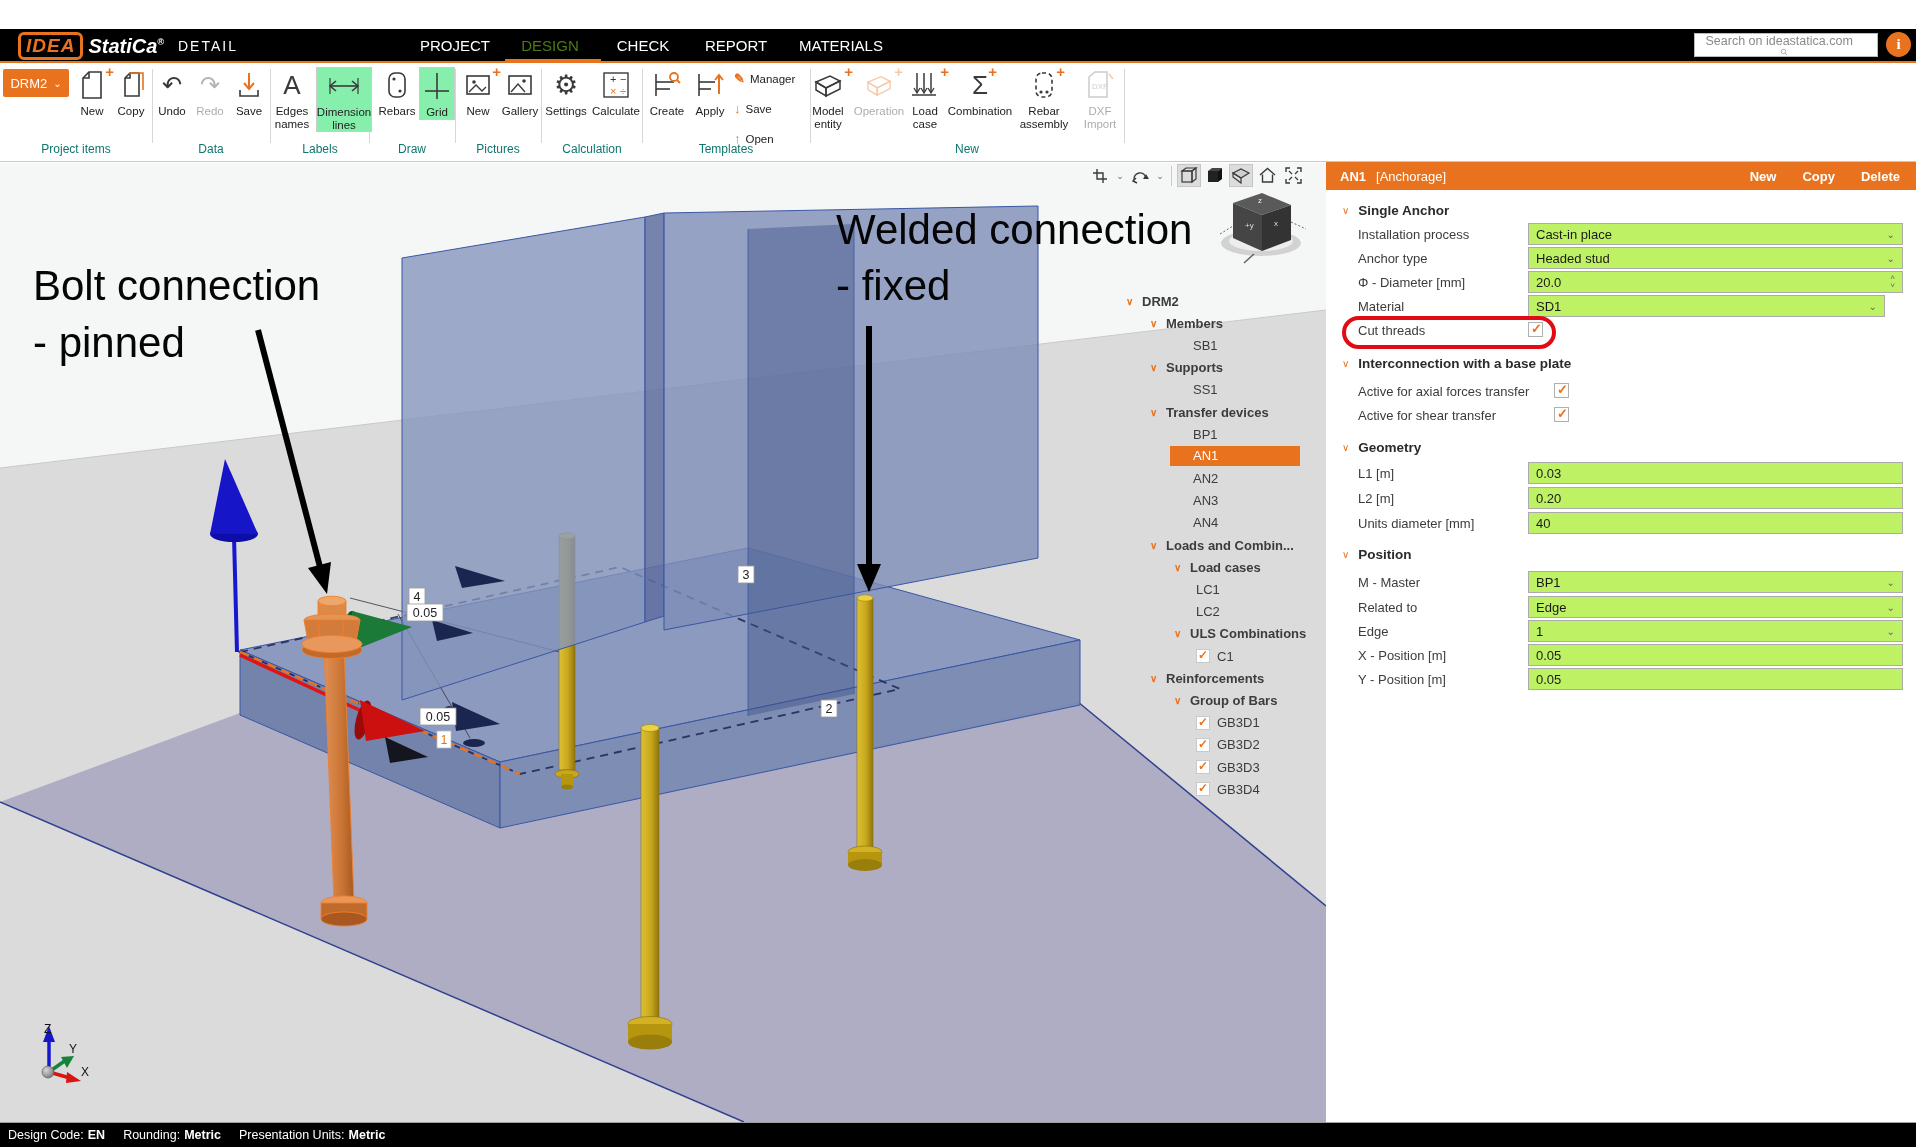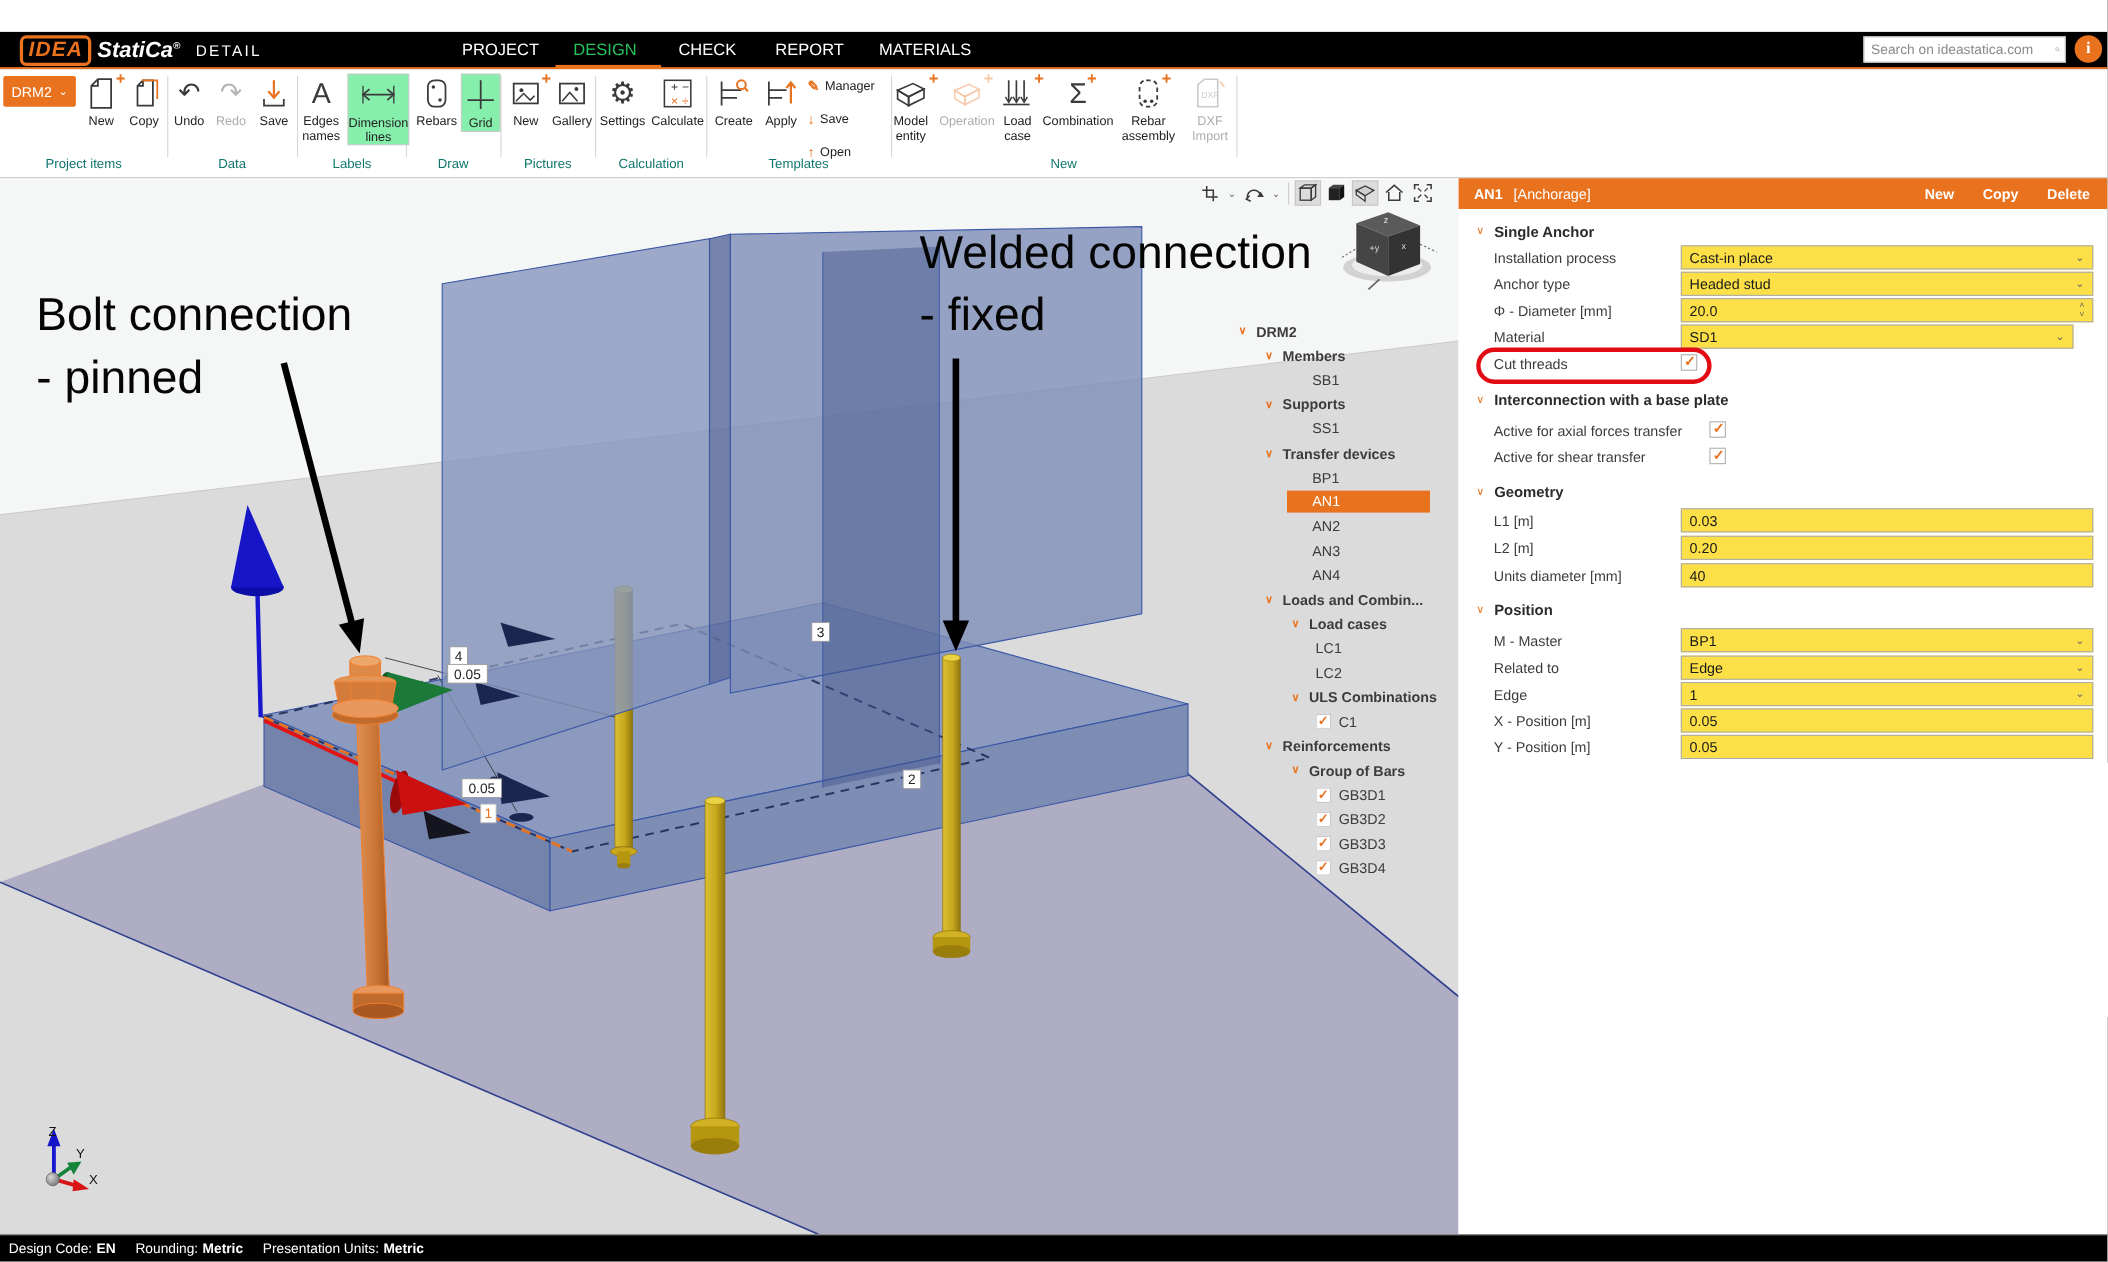--- a/index.html
+++ b/index.html
@@ -13,23 +13,23 @@
   #btn-min{left:1776px;} #btn-max{left:1822px;} #btn-close{left:1868px;}
 
   
   #menubar{position:absolute;left:0;top:29px;width:1916px;height:34px;background:#000;border-bottom:2px solid #E8721E;}
   #logo{position:absolute;left:18px;top:2px;height:30px;display:flex;align-items:center;}
   #logo .idea{border:3px solid #E8721E;border-radius:6px;color:#E8721E;font-weight:bold;font-style:italic;font-size:19px;padding:0 5px;letter-spacing:1px;}
   #logo .statica{color:#fff;font-weight:bold;font-style:italic;font-size:20px;margin-left:5px;}
   #logo .reg{color:#fff;font-size:9px;vertical-align:super;}
   #logo .product{color:#fff;font-size:14px;letter-spacing:2px;margin-left:14px;}
   .menutab{position:absolute;top:6px;height:25px;line-height:22px;color:#fff;font-size:15px;transform:translateX(-50%);padding:0 6px;}
-  .menutab.active{color:#22c55e;}
+  .menutab.active{color:#4d7c0f;}
   #design-underline{position:absolute;left:505px;top:59px;width:96px;height:4px;background:#E8721E;}
-  #searchbox{position:absolute;left:1694px;top:4px;width:184px;height:24px;background:#fff;border:1px solid #bbb;display:flex;align-items:center;}
+  #searchbox{position:absolute;left:1694px;top:4px;width:184px;height:24px;background:#fff;border:1px solid #bbb;display:flex;align-items:center;flex-direction:column;}
   #searchbox input{border:none;outline:none;flex:1;font-size:12.5px;color:#555;padding:0 6px;background:transparent;}
   #searchbox input::placeholder{color:#8a8a8a;}
   #info-btn{position:absolute;left:1886px;top:3px;width:25px;height:25px;border-radius:50%;background:#E8721E;color:#fff;font-weight:bold;font-size:15px;text-align:center;line-height:25px;font-family:"Liberation Serif",serif;}
 
   
   #ribbon{position:absolute;left:0;top:63px;width:1916px;height:99px;background:#fff;border-bottom:1px solid #c8c8c8;}
   .rsep{position:absolute;top:6px;width:1px;height:74px;background:#d6d6d6;}
   .rgname{position:absolute;top:79px;transform:translateX(-50%);font-size:12px;color:#0f766e;}
   #drm2{position:absolute;left:3px;top:6px;width:66px;height:28px;background:#E8721E;color:#fff;font-size:13px;border-radius:2px;display:flex;align-items:center;justify-content:center;gap:6px;}
   #drm2 .chev{font-size:10px;}
@@ -63,21 +63,21 @@
   
   #panel{position:absolute;left:1326px;top:162px;width:590px;height:960px;background:#fff;}
   #panel-header{position:absolute;left:0;top:0;width:590px;height:28px;background:#E8721E;color:#fff;display:flex;align-items:center;font-size:13px;}
   #panel-header .pid{font-weight:bold;margin-left:14px;}
   #panel-header .ptype{margin-left:10px;}
   #panel-header .pactions{margin-left:auto;display:flex;gap:26px;margin-right:16px;font-weight:bold;}
   .psec{position:absolute;left:16px;height:16px;display:flex;align-items:center;gap:9px;font-size:13.5px;font-weight:bold;color:#2b2b2b;}
   .psec .pchev{color:#E8721E;font-size:10px;font-weight:normal;}
   .prow{position:absolute;left:32px;width:545px;height:22px;display:flex;align-items:center;}
   .prow .plab{font-size:13px;color:#3c3c3c;}
-  .pctrl{position:absolute;left:170px;width:375px;height:22px;border:1px solid #ababab;background:#fde047;font-size:13px;color:#1a1a1a;display:flex;align-items:center;padding:0 7px;}
+  .pctrl{position:absolute;left:170px;width:375px;height:22px;border:1px solid #ababab;background:#bef264;font-size:13px;color:#1a1a1a;display:flex;align-items:center;padding:0 7px;}
   .pctrl .dd{margin-left:auto;color:#666;font-size:10px;}
   .pctrl .spin{margin-left:auto;color:#666;font-size:8px;line-height:8px;display:flex;flex-direction:column;}
   .pcheck{position:absolute;left:170px;top:3px;width:15px;height:15px;border:1px solid #b0b0b0;background:#fff;}
   .pcheck::after{content:"✓";position:absolute;left:2px;top:-2px;color:#E8721E;font-size:13px;font-weight:bold;}
   #red-annotation{position:absolute;left:16px;top:154px;width:214px;height:33px;border:4px solid #E30B13;border-radius:17px;}
 
   
   #statusbar{position:absolute;left:0;top:1122px;width:1916px;height:25px;background:#000;border-top:1px solid #9f9f9f;display:flex;align-items:center;gap:18px;padding-left:8px;color:#fff;font-size:12.5px;}
   #statusbar b{margin-left:4px;}
 </style>

